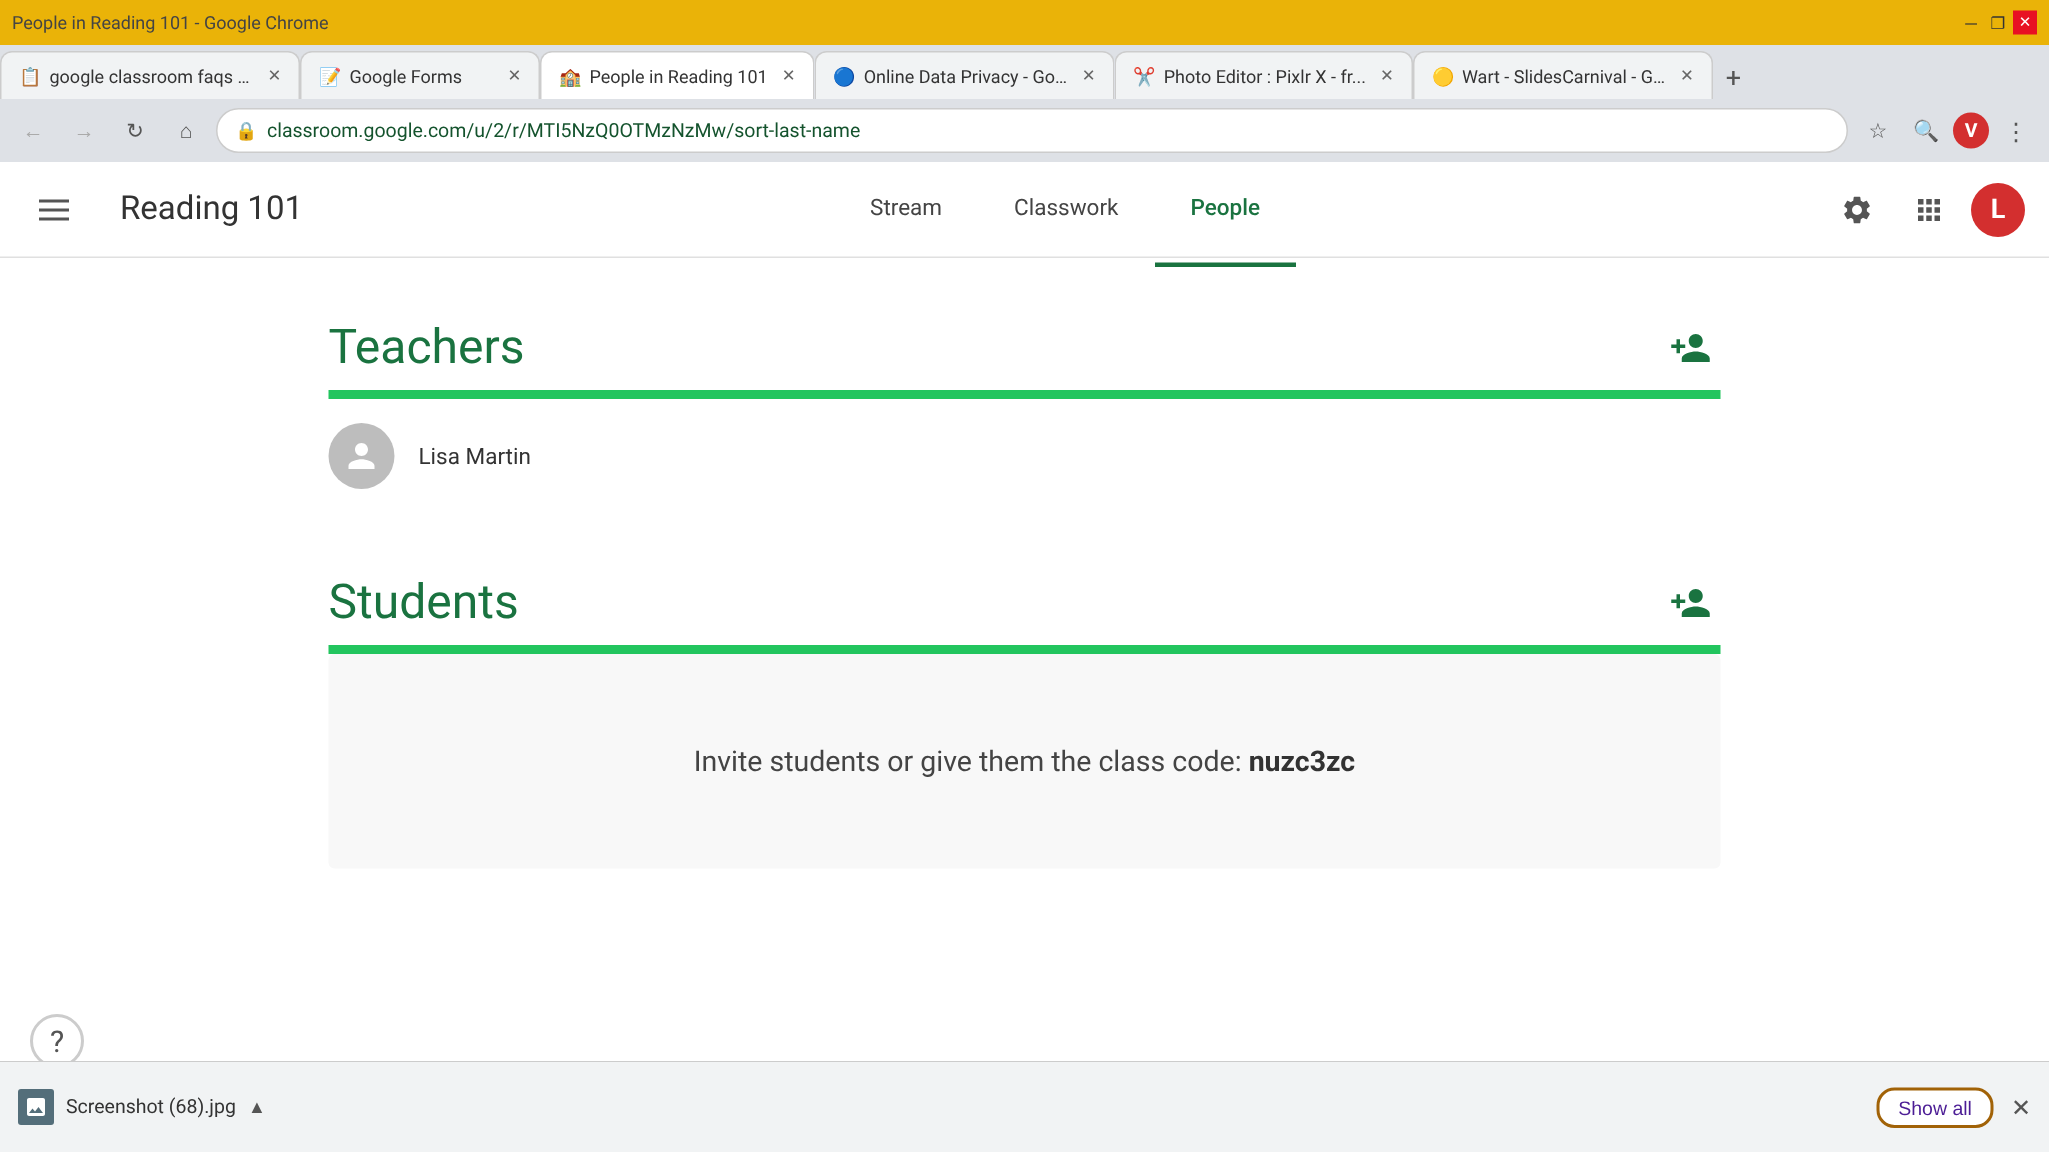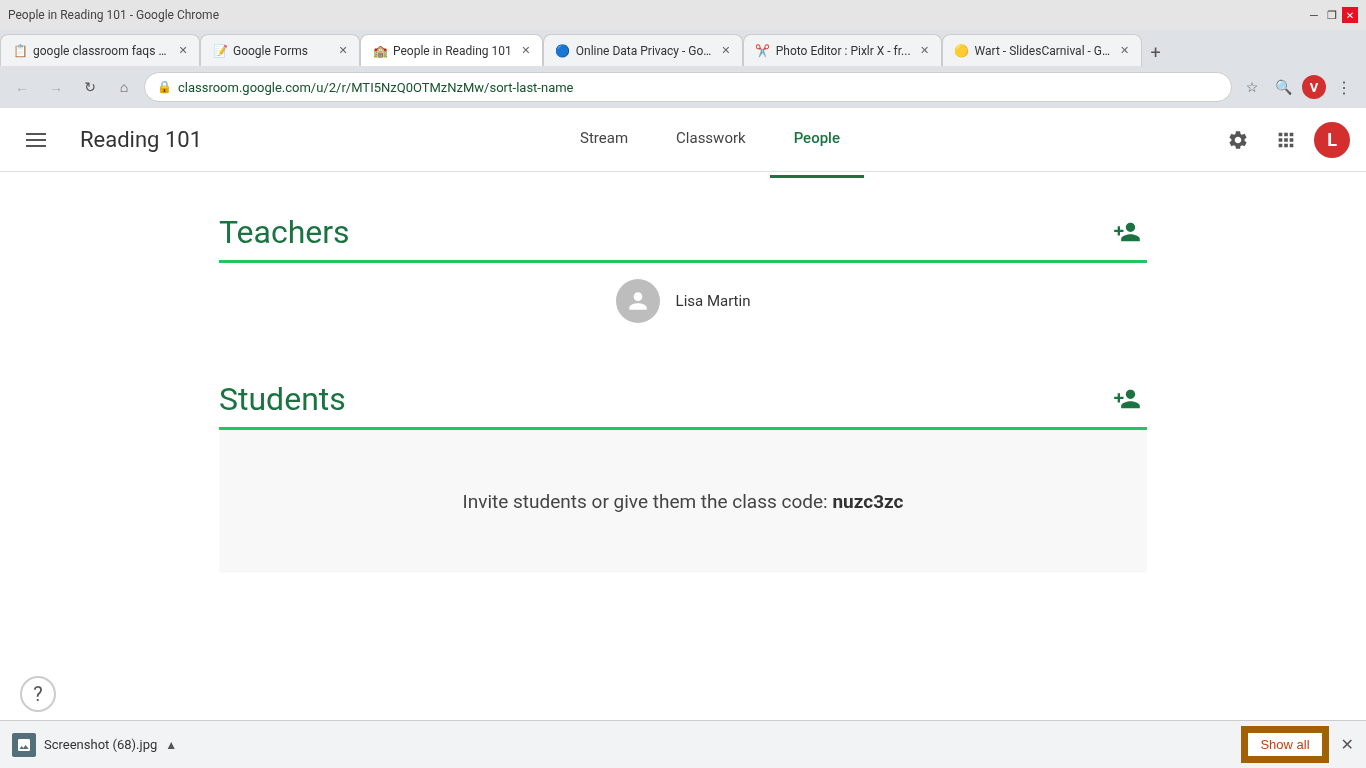--- a/index.html
+++ b/index.html
@@ -1,17 +1,17 @@
 <!DOCTYPE html>
 <html><head>
   <meta charset="utf-8">
   <style>
     * { margin: 0; padding: 0; box-sizing: border-box; }
     body { font-family: 'Roboto', Arial, sans-serif; background: #fff; overflow: hidden; height: 768px; width: 1366px; }
-    .title-bar { display: flex; align-items: center; justify-content: space-between; background: #e5e5e5; height: 30px; padding: 0 8px; }
+    .title-bar { display: flex; align-items: center; justify-content: space-between; background: #eab308; height: 30px; padding: 0 8px; }
     .title-bar-left { display: flex; align-items: center; gap: 4px; }
     .title-bar-controls { display: flex; align-items: center; gap: 2px; }
     .title-bar-btn { width: 16px; height: 16px; display: flex; align-items: center; justify-content: center; font-size: 11px; cursor: pointer; }
     .title-bar-btn.minimize { color: #333; }
     .title-bar-btn.maximize { color: #333; }
     .title-bar-btn.close { background: #e81123; color: white; font-size: 10px; }
 
     
     .tabs-bar { display: flex; align-items: flex-end; background: #dee1e6; height: 36px; padding: 0 0 0 0; }
     .browser-tab { display: flex; align-items: center; height: 32px; padding: 0 8px 0 12px; background: #f1f3f4; border-radius: 8px 8px 0 0; max-width: 200px; min-width: 160px; font-size: 12px; color: #333; gap: 6px; border: 1px solid #ccc; border-bottom: none; position: relative; cursor: pointer; }
@@ -42,45 +42,45 @@
     .header-actions { display: flex; align-items: center; gap: 8px; margin-left: auto; }
     .icon-btn { width: 40px; height: 40px; border-radius: 50%; display: flex; align-items: center; justify-content: center; cursor: pointer; color: #555; }
     .profile-avatar { width: 36px; height: 36px; border-radius: 50%; background: #d32f2f; color: white; display: flex; align-items: center; justify-content: center; font-size: 18px; font-weight: bold; cursor: pointer; }
 
     
     .page-content { background: #fff; padding: 40px 0; overflow-y: auto; height: calc(768px - 108px - 64px - 42px); }
     .content-inner { max-width: 960px; margin: 0 auto; padding: 0 16px; }
 
     
     .section { margin-bottom: 40px; }
-    .section-header { display: flex; align-items: center; justify-content: space-between; border-bottom: 3px solid #22c55e; padding-bottom: 8px; margin-bottom: 0; }
+    .section-header { display: flex; align-items: flex-start; justify-content: space-between; border-bottom: 6px solid #22c55e; padding-bottom: 8px; margin-bottom: 0; }
     .section-title { font-size: 32px; color: #1a7340; font-weight: 400; }
     .add-person-btn { color: #1a7340; cursor: pointer; font-size: 28px; display: flex; align-items: center; justify-content: center; width: 40px; height: 40px; border-radius: 50%; }
 
     
-    .person-row { display: flex; align-items: center; padding: 16px 0; gap: 16px; justify-content: center; }
+    .person-row { display: flex; align-items: center; padding: 16px 0; gap: 16px; }
     .person-avatar { width: 44px; height: 44px; border-radius: 50%; background: #bdbdbd; display: flex; align-items: center; justify-content: center; color: #fff; flex-shrink: 0; }
     .person-name { font-size: 15px; color: #333; }
 
     
     .students-empty { background: #f8f8f8; border-radius: 4px; padding: 60px 20px; text-align: center; margin-top: 0; }
     .students-empty-text { font-size: 19px; color: #444; }
     .class-code { font-weight: bold; color: #333; }
 
     
     .help-btn { position: fixed; bottom: 60px; left: 20px; width: 36px; height: 36px; border-radius: 50%; background: transparent; display: flex; align-items: center; justify-content: center; cursor: pointer; color: #555; font-size: 20px; border: 2px solid #ccc; }
 
     
-    .download-bar { position: fixed; bottom: 0; left: 0; right: 0; height: 48px; background: #f1f3f4; border-top: 1px solid #ccc; display: flex; align-items: center; justify-content: space-between; padding: 0 12px; z-index: 100; }
+    .download-bar { position: fixed; bottom: 0; left: 0; right: 0; height: 61px; background: #f1f3f4; border-top: 1px solid #ccc; display: flex; align-items: center; justify-content: space-between; padding: 0 12px; z-index: 100; }
     .download-item { display: flex; align-items: center; gap: 8px; }
     .download-icon { width: 24px; height: 24px; background: #546e7a; border-radius: 2px; display: flex; align-items: center; justify-content: center; color: white; font-size: 10px; }
     .download-name { font-size: 13px; color: #333; }
     .download-chevron { font-size: 12px; color: #555; cursor: pointer; }
     .download-right { display: flex; align-items: center; gap: 12px; }
-    .show-all-btn { font-size: 13px; color: #c2410c; cursor: pointer; border: 7px solid #a16207; padding: 4px 12px; border-radius: 0; background: white; }
+    .show-all-btn { font-size: 13px; color: #4c1d95; cursor: pointer; border: 2px solid #a16207; padding: 4px 12px; border-radius: 12px; background: white; }
     .download-close { font-size: 16px; color: #555; cursor: pointer; }
 
     
     .tab-icon-google { color: #4285f4; }
   </style>
 </head>
 <body>
 
 <div class="title-bar">
   <div class="title-bar-left">

